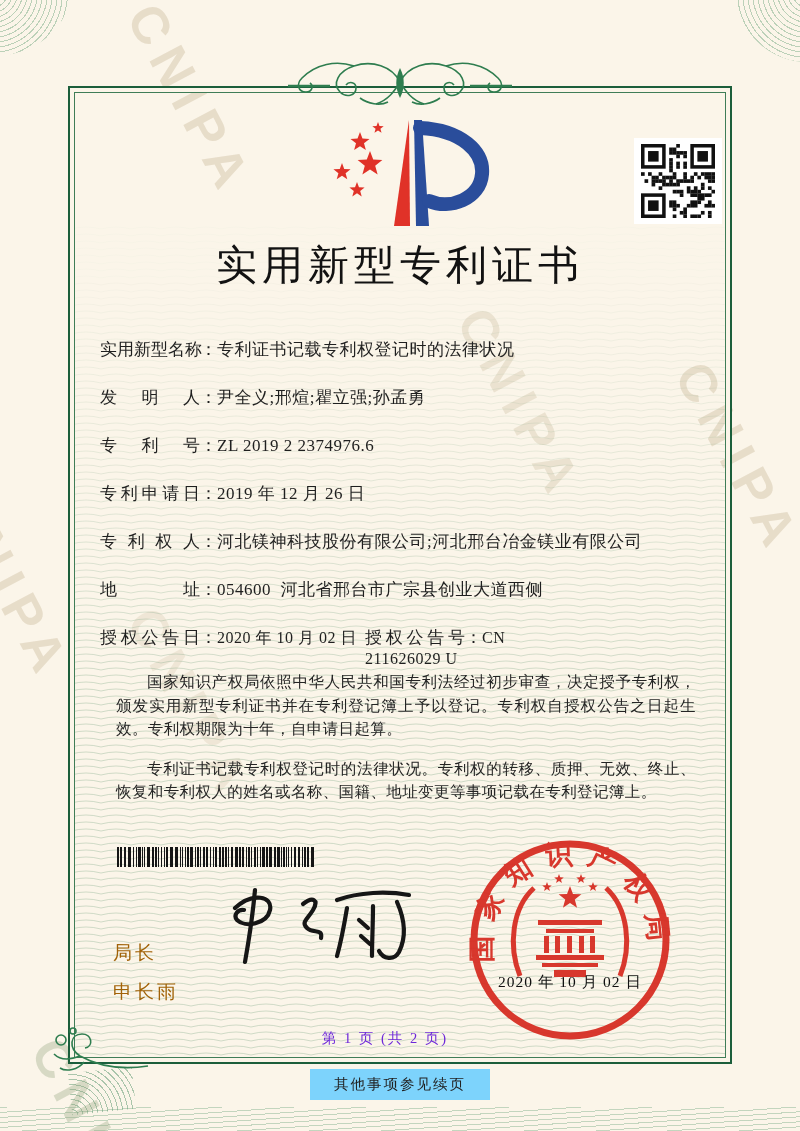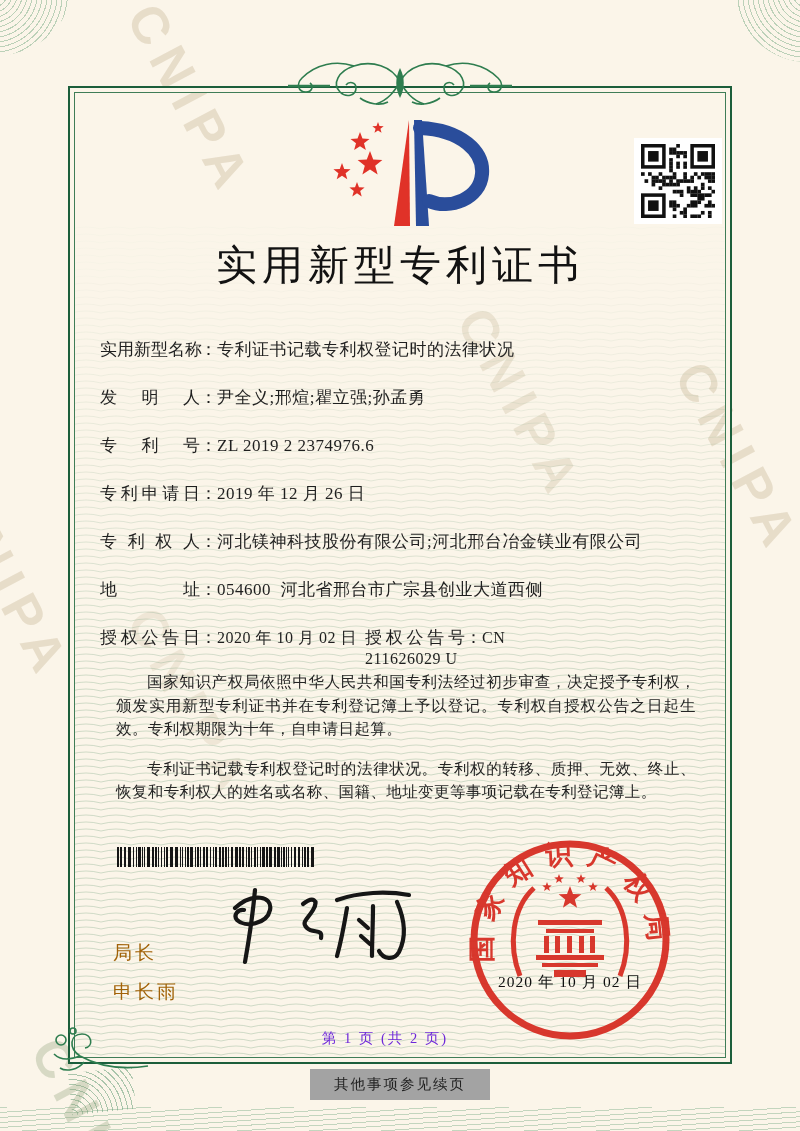--- a/index.html
+++ b/index.html
@@ -65,21 +65,21 @@
     font-family:"Liberation Sans","DejaVu Sans",sans-serif;font-size:19px;color:#a16207;letter-spacing:3px;}
   .signer div{margin-bottom:13px;}
   .signature{position:absolute;left:225px;top:878px;z-index:4;}
 
   .seal{position:absolute;left:466px;top:836px;width:208px;height:208px;z-index:4;opacity:.92;}
   .seal-date{position:absolute;left:455px;top:972px;width:230px;z-index:5;text-align:center;
     font-size:15.5px;color:#101010;letter-spacing:1px;}
 
   .page-footer{position:absolute;left:0;top:1029px;width:770px;z-index:3;text-align:center;
     font-size:14.5px;color:#6d28d9;letter-spacing:2px;}
-  .cont-box{position:absolute;left:310px;top:1069px;width:180px;height:31px;background:#a3a3a3;
+  .cont-box{position:absolute;left:310px;top:1069px;width:180px;height:31px;background:#7dd3fc;
     z-index:3;text-align:center;line-height:31px;font-size:14.5px;color:#222;letter-spacing:2px;}
 </style>
 </head>
 <body>
 
 <div class="page">
 
   <div class="corner-deco corner-tl"></div>
   <div class="corner-deco corner-tr"></div>
   <div class="bottom-strip"></div>

